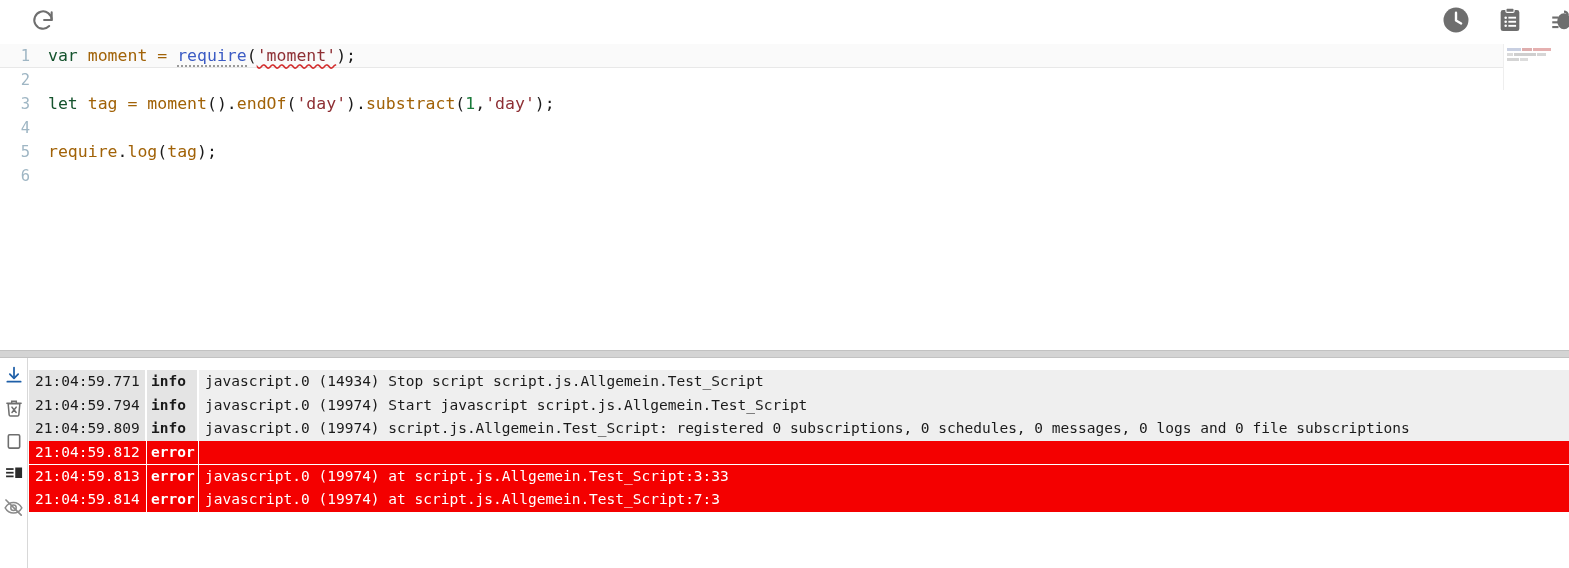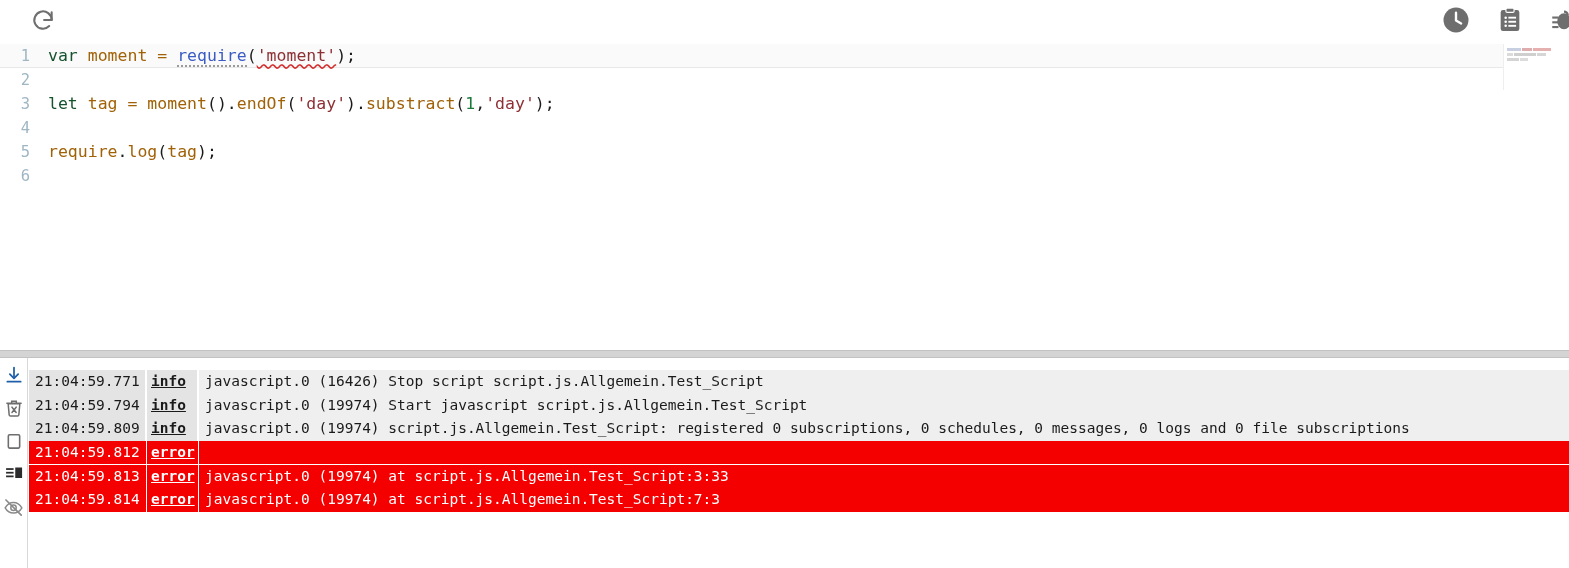--- a/index.html
+++ b/index.html
@@ -206,21 +206,20 @@
     border-right: 2px solid #ffffff;
   }
   .log-sev {
     width: 52px;
     min-width: 52px;
     padding: 0 4px;
     height: 23.5px;
     line-height: 23.5px;
     font-weight: bold;
     border-right: 2px solid #ffffff;
-    text-decoration: underline;
   }
   .log-msg {
     flex: 1;
     padding: 0 6px;
     height: 23.5px;
     line-height: 23.5px;
     overflow: hidden;
   }
   .log-row.error + .log-row.error { border-top: 1px solid #ffffff; }
 </style>
@@ -339,21 +338,21 @@
       <div class="ls-icon" title="Hide log">
         <svg width="21" height="21" viewBox="0 0 24 24" fill="none" stroke="#8a8a8a" stroke-width="1.7">
           <path d="M2.5 12.3S6 6.2 12 6.2s9.5 6.1 9.5 6.1-3.5 6.1-9.5 6.1S2.5 12.3 2.5 12.3z"></path>
           <circle cx="12" cy="12.3" r="3.1"></circle>
           <path d="M3.4 3.4l17.4 17.4" stroke-width="1.9" stroke-linecap="round"></path>
         </svg>
       </div>
     </div>
 
     <div class="log-list" id="log-list">
-        <div class="log-row info"><div class="log-ts">21:04:59.771</div><div class="log-sev">info</div><div class="log-msg">javascript.0 (16426) Stop script script.js.Allgemein.Test_Script</div></div>
+        <div class="log-row info"><div class="log-ts">21:04:59.771</div><div class="log-sev">info</div><div class="log-msg">javascript.0 (14934) Stop script script.js.Allgemein.Test_Script</div></div>
         <div class="log-row info"><div class="log-ts">21:04:59.794</div><div class="log-sev">info</div><div class="log-msg">javascript.0 (19974) Start javascript script.js.Allgemein.Test_Script</div></div>
         <div class="log-row info"><div class="log-ts">21:04:59.809</div><div class="log-sev">info</div><div class="log-msg">javascript.0 (19974) script.js.Allgemein.Test_Script: registered 0 subscriptions, 0 schedules, 0 messages, 0 logs and 0 file subscriptions</div></div>
         <div class="log-row error"><div class="log-ts">21:04:59.812</div><div class="log-sev">error</div></div>
         <div class="log-row error"><div class="log-ts">21:04:59.813</div><div class="log-sev">error</div><div class="log-msg">javascript.0 (19974) at script.js.Allgemein.Test_Script:3:33</div></div>
         <div class="log-row error"><div class="log-ts">21:04:59.814</div><div class="log-sev">error</div><div class="log-msg">javascript.0 (19974) at script.js.Allgemein.Test_Script:7:3</div></div>
       </div>
   </div>
 
 </div>
 

